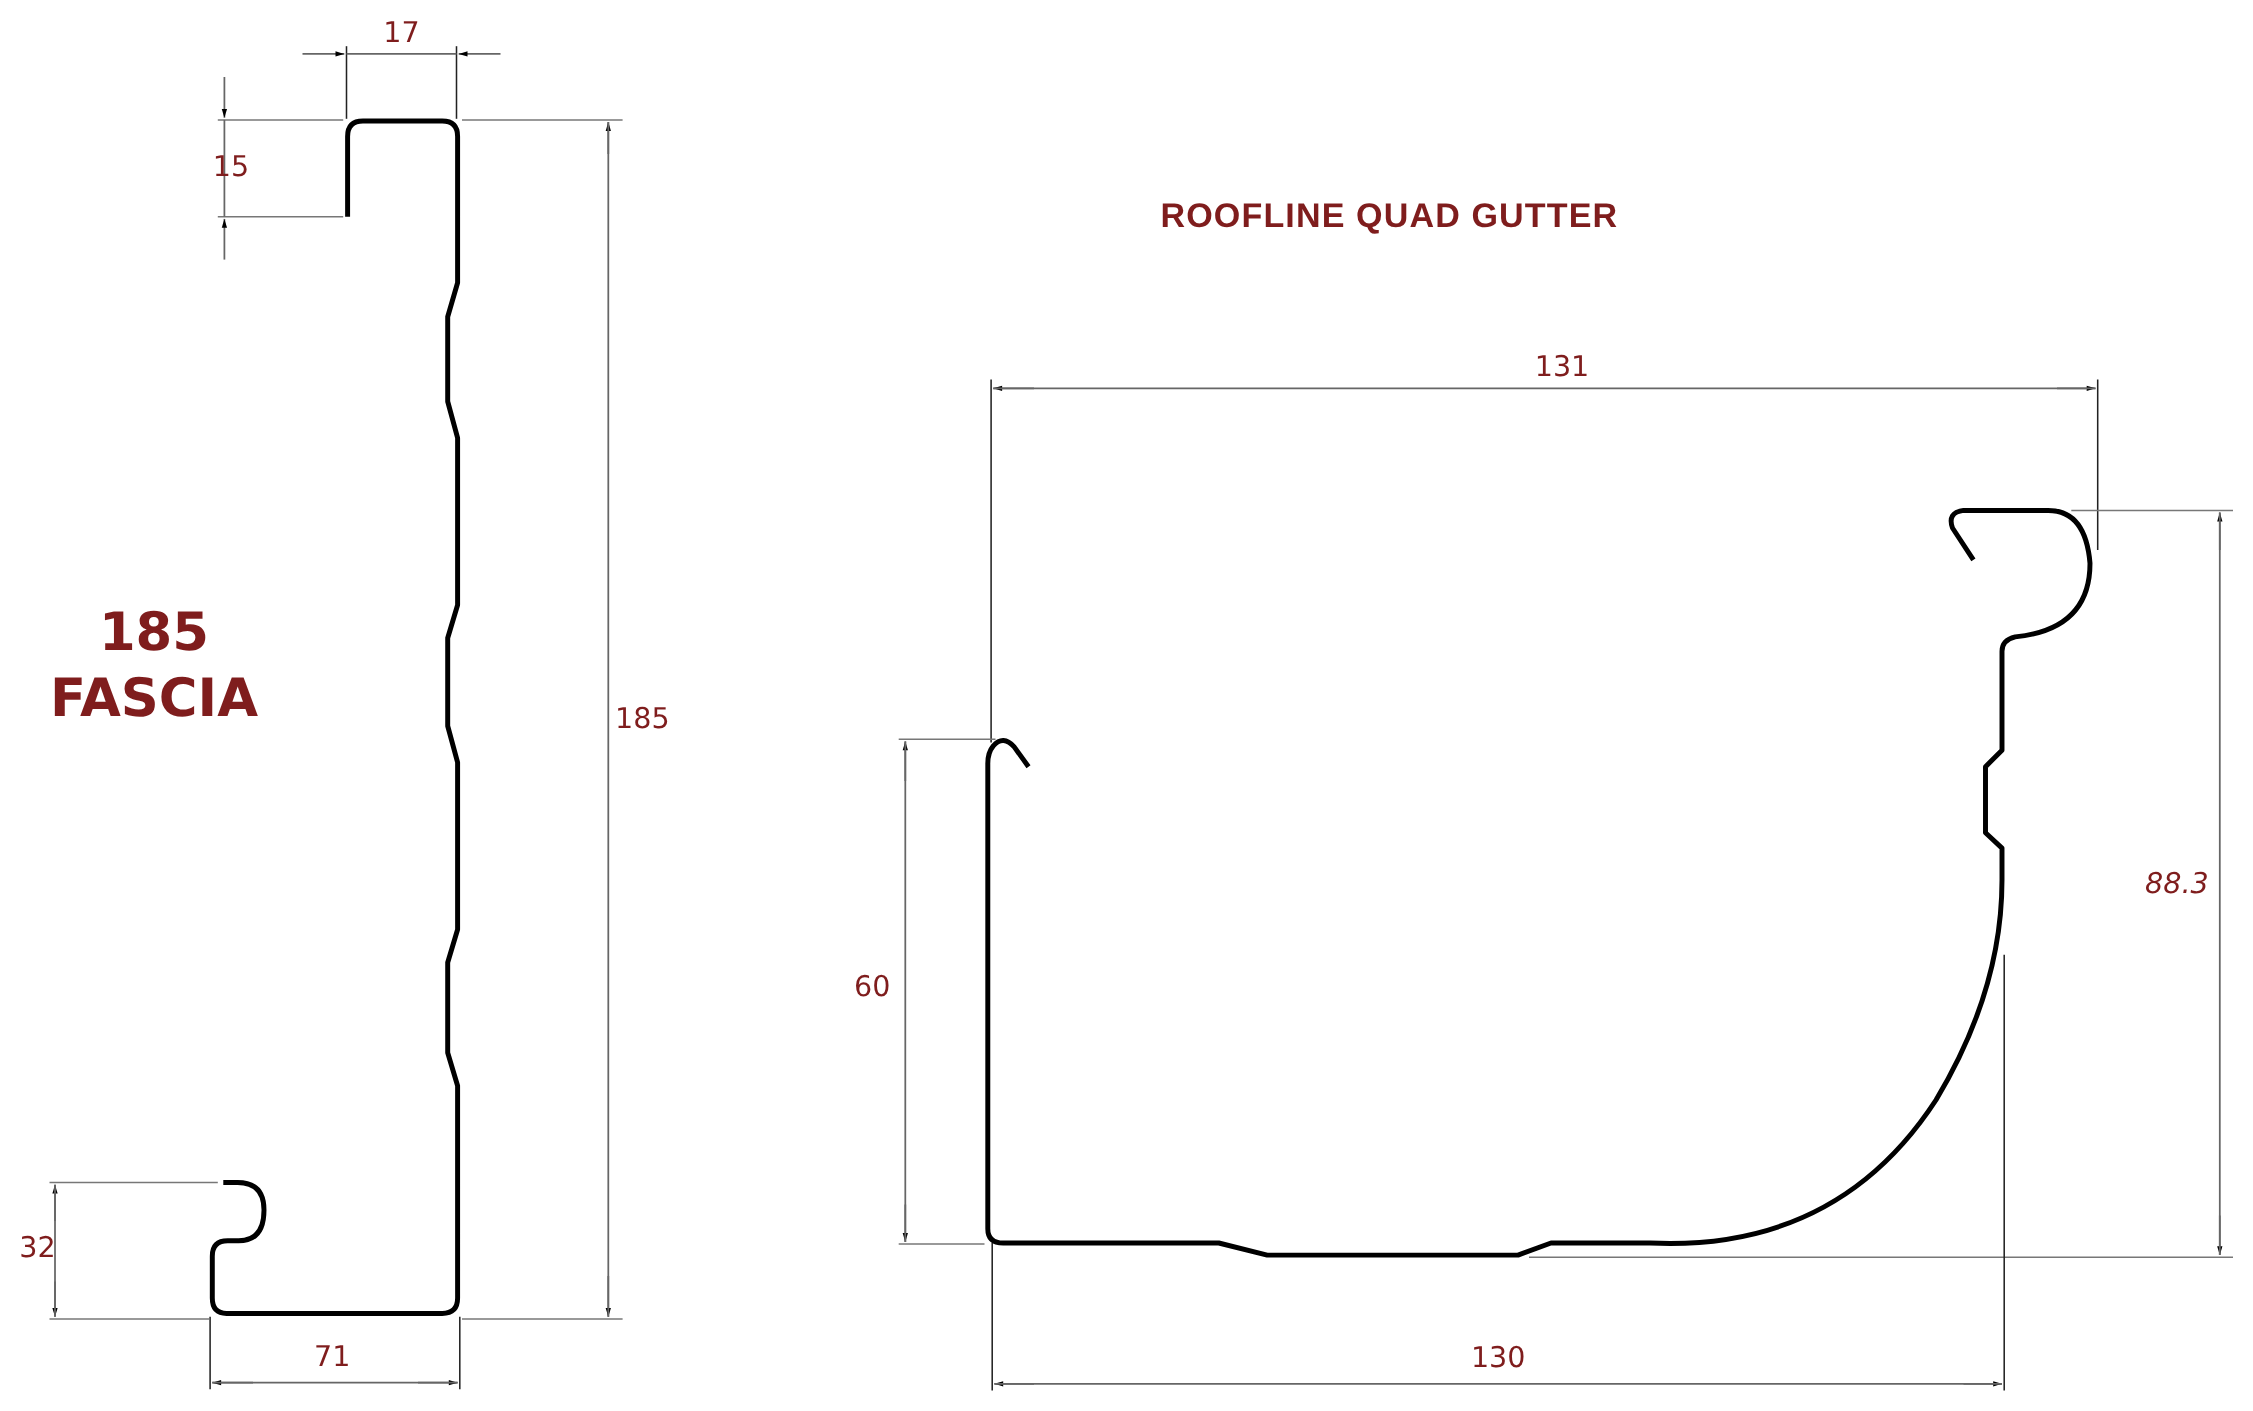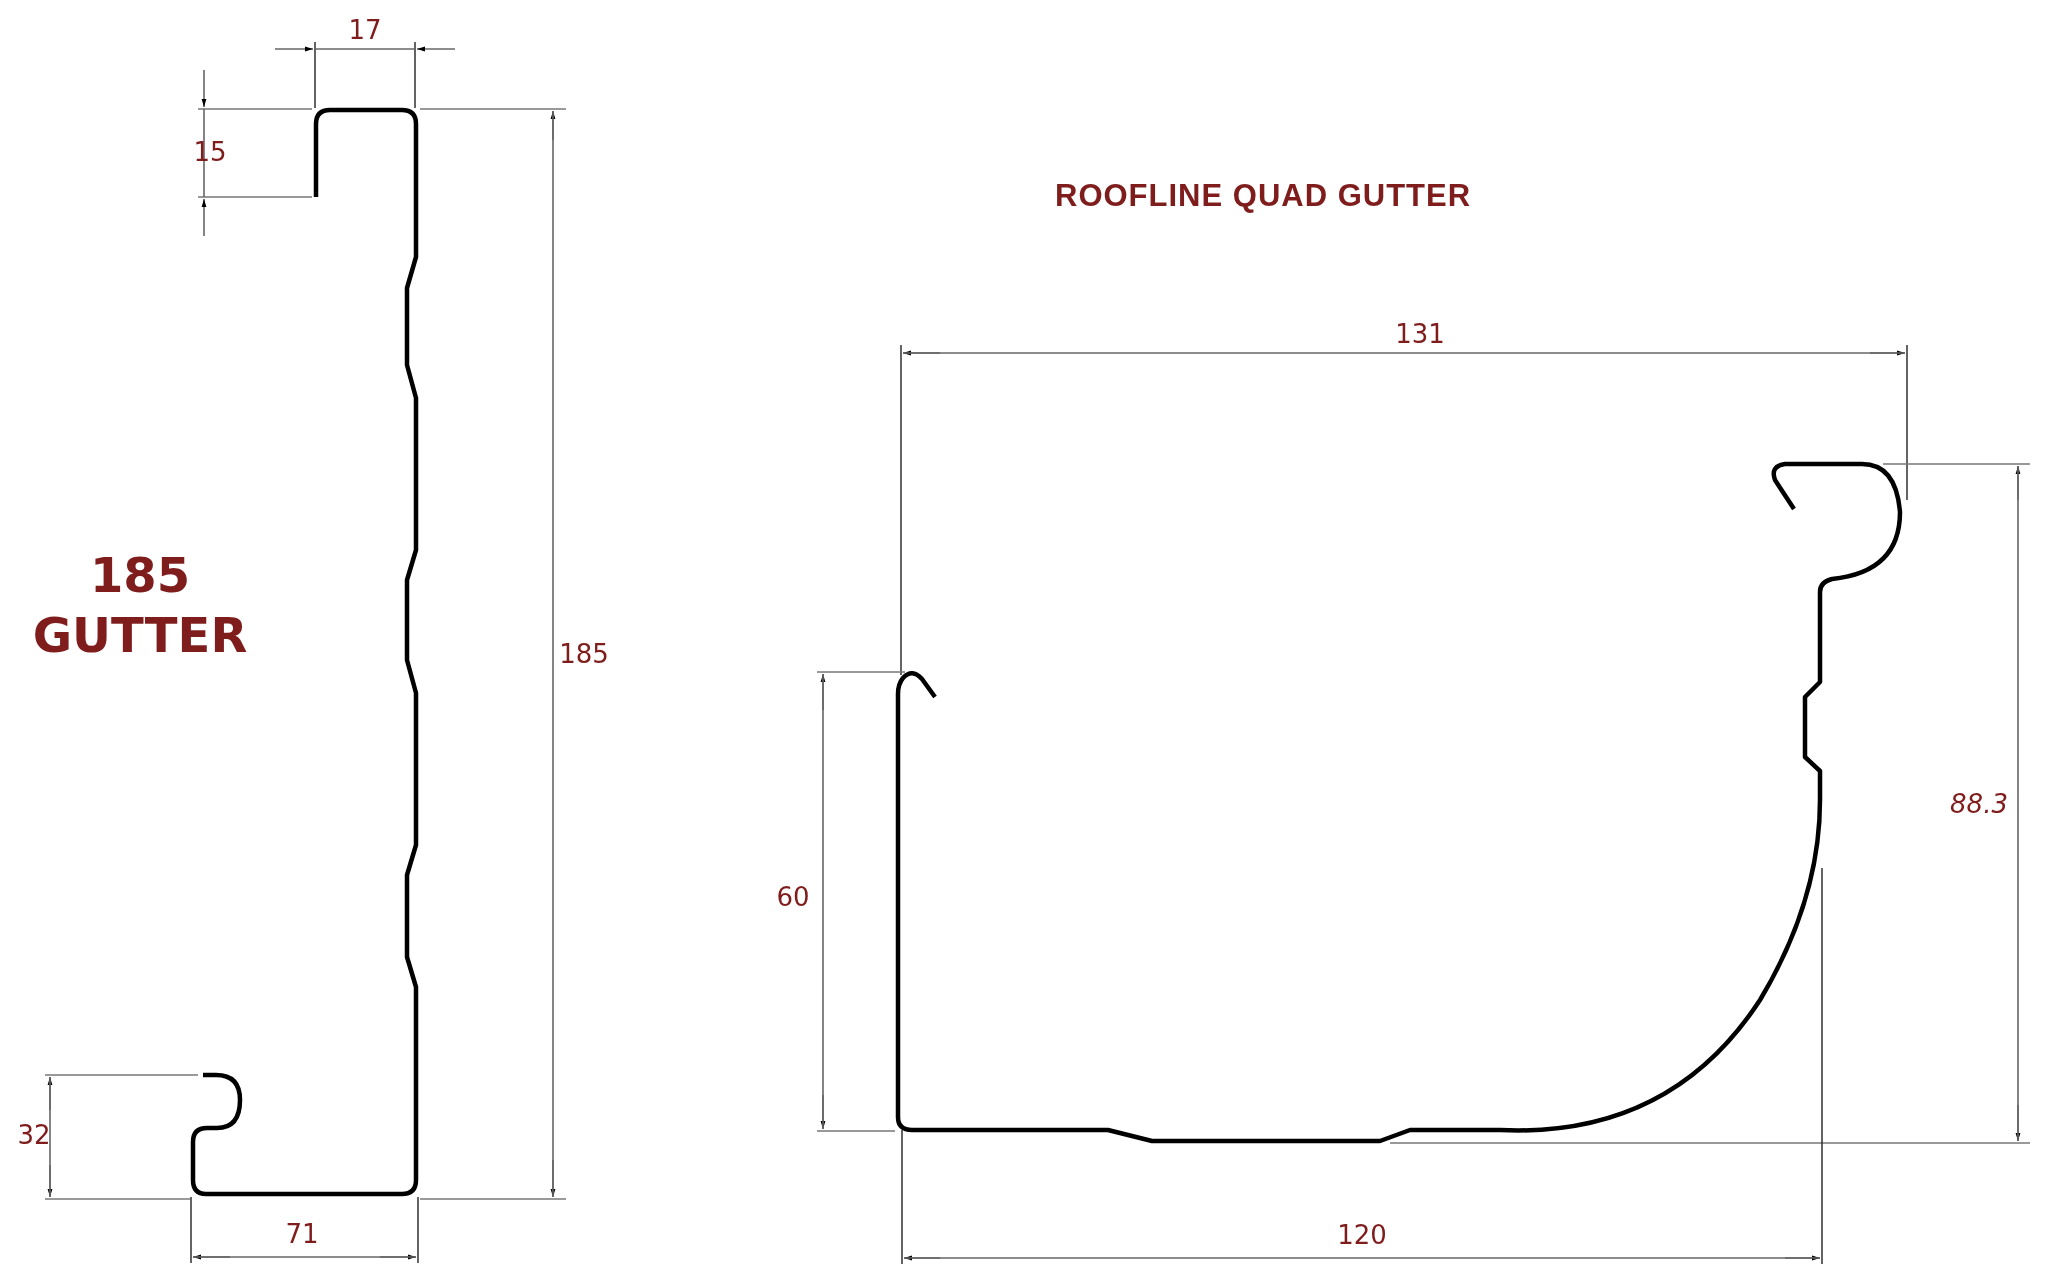--- a/index.html
+++ b/index.html
@@ -151,27 +151,27 @@
     <line class="ext-dark" x1="902" y1="1130" x2="902" y2="1264"></line>
     <line class="ext-dark" x1="1822" y1="868" x2="1822" y2="1264"></line>
     <line class="dim" x1="940" y1="1258" x2="904" y2="1258" marker-end="url(#arr)"></line>
     <line class="dim" x1="1785" y1="1258" x2="1820" y2="1258" marker-end="url(#arr)"></line>
     <line class="dim" x1="904" y1="1258" x2="1820" y2="1258"></line>
   </g>
 </svg>
 
 <div class="label fascia-title" style="left:10px; top:545px;">
   <div>185</div>
-  <div>GUTTER</div>
+  <div>FASCIA</div>
 </div>
 
 <div class="label dim-label" style="left:365px; top:30px;">17</div>
 <div class="label dim-label" style="left:210px; top:152px;">15</div>
 <div class="label dim-label" style="left:584px; top:654px;">185</div>
 <div class="label dim-label" style="left:34px; top:1135px;">32</div>
 <div class="label dim-label" style="left:302px; top:1234px;">71</div>
 
 <div class="label title" style="left:1055px; top:178px;">ROOFLINE QUAD GUTTER</div>
 
 <div class="label dim-label" style="left:1420px; top:334px;">131</div>
 <div class="label dim-label" style="left:793px; top:897px;">60</div>
 <div class="label dim-label" style="left:1979px; top:804px;font-style:italic;">88.3</div>
-<div class="label dim-label" style="left:1362px; top:1235px;">120</div>
+<div class="label dim-label" style="left:1362px; top:1235px;">130</div>
 
 </body></html>

